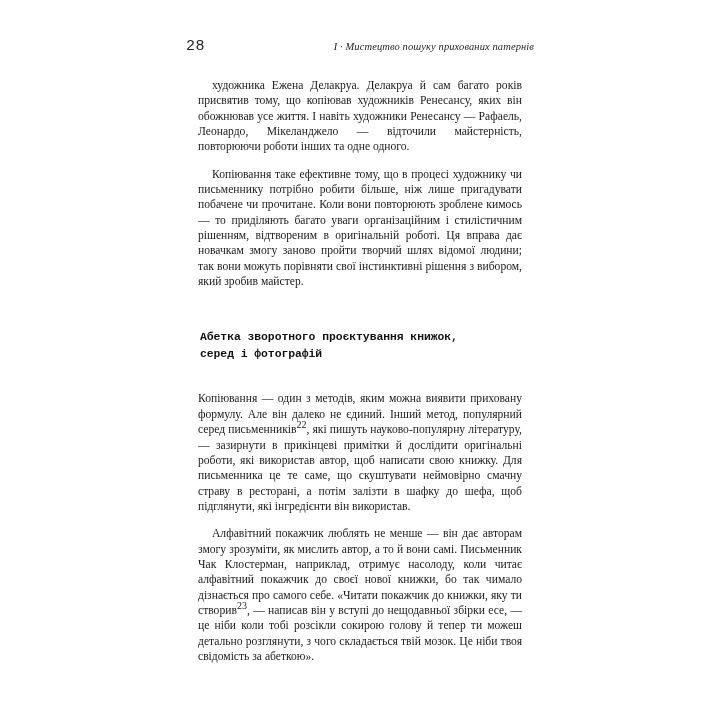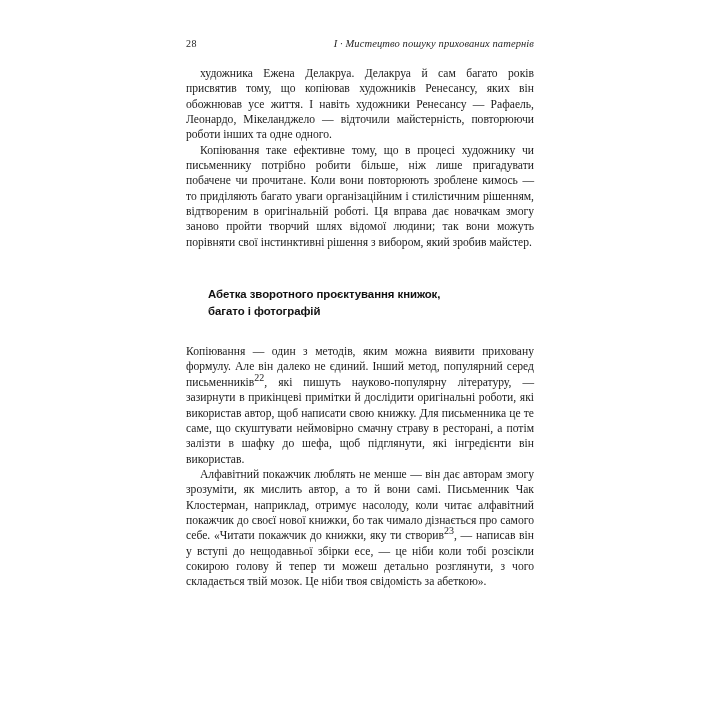--- a/index.html
+++ b/index.html
@@ -27,22 +27,22 @@
     position: absolute;
     top: 38px;
     left: 186px;
     width: 348px;
     display: flex;
     align-items: baseline;
     justify-content: space-between;
     font-size: 10.5px;
   }
   .folio {
-    font-family: Liberation Serif, serif;
-    font-size: 10px;
+    font-family: Liberation Mono, monospace;
+    font-size: 15px;
     letter-spacing: 0.4px;
     color: #1f1f1f;
     text-align: center;
   }
   .head-title {
     font-style: italic;
     font-size: 10.5px;
     letter-spacing: 0.1px;
     color: #1f1f1f;
     white-space: nowrap;
@@ -50,44 +50,44 @@
 
   
   .textblock {
     position: absolute;
     top: 66px;
     left: 186px;
     width: 348px;
   }
 
   p.body {
-    margin: 0;
+    margin: 12px;
     font-size: 11.6px;
     line-height: 15.35px;
     text-align: justify;
     text-justify: inter-word;
     text-indent: 14px;
     hyphens: manual;
     color: #1a1a1a;
   }
   p.body.no-indent {
     text-indent: 0;
   }
 
   sup.fn {
     font-size: 10px;
     vertical-align: super;
     line-height: 0;
   }
 
   
   .section-heading {
-    margin: 8px;
+    margin: 0;
     padding: 0;
-    font-family: Liberation Sans, sans-serif;
+    font-family: Liberation Mono, monospace;
     font-weight: bold;
     font-size: 11.4px;
     line-height: 16.5px;
     color: #111111;
     padding-left: 14px;
     letter-spacing: -0.05px;
   }
 
   .gap-before-heading { height: 28px; }
   .gap-after-heading  { height: 17px; }
@@ -106,21 +106,21 @@
 
     <p class="body">художника Ежена Делакруа. Делакруа й сам багато років присвятив тому, що копіював художників Ренесансу, яких він обожнював усе життя. І навіть художники Ренесансу — Рафаель, Леонардо, Мікеланджело — відточили майстерність, повторюючи роботи інших та одне одного.</p>
 
     <p class="body">Копіювання таке ефективне тому, що в процесі художнику чи письменнику потрібно робити більше, ніж лише пригадувати побачене чи прочитане. Коли вони повторюють зроблене кимось — то приділяють багато уваги організаційним і стилістичним рішенням, відтвореним в оригінальній роботі. Ця вправа дає новачкам змогу заново пройти творчий шлях відомої людини; так вони можуть порівняти свої інстинктивні рішення з вибором, який зробив майстер.</p>
 
 
     <div class="gap-before-heading"></div>
 
     <h2 class="section-heading">
       <span>Абетка зворотного проєктування книжок,</span><br>
-      <span>багато і фотографій</span>
+      <span>серед і фотографій</span>
     </h2>
 
     <div class="gap-after-heading"></div>
 
     <p class="body no-indent"><span>Копіювання — один з методів, яким можна виявити приховану формулу. Але він далеко не єдиний. Інший метод, популярний серед письменників</span><sup class="fn">22</sup><span>, які пишуть науково-популярну літературу, — зазирнути в прикінцеві примітки й дослідити оригінальні роботи, які використав автор, щоб написати свою книжку. Для письменника це те саме, що скуштувати неймовірно смачну страву в ресторані, а потім залізти в шафку до шефа, щоб підглянути, які інгредієнти він використав.</span></p>
 
     <p class="body"><span>Алфавітний покажчик люблять не менше — він дає авторам змогу зрозуміти, як мислить автор, а то й вони самі. Письменник Чак Клостерман, наприклад, отримує насолоду, коли читає алфавітний покажчик до своєї нової книжки, бо так чимало дізнається про самого себе. «Читати покажчик до книжки, яку ти створив</span><sup class="fn">23</sup><span>, — написав він у вступі до нещодавньої збірки есе, — це ніби коли тобі розсікли сокирою голову й тепер ти можеш детально розглянути, з чого складається твій мозок. Це ніби твоя свідомість за абеткою».</span></p>
 
   </div>
 </div>

